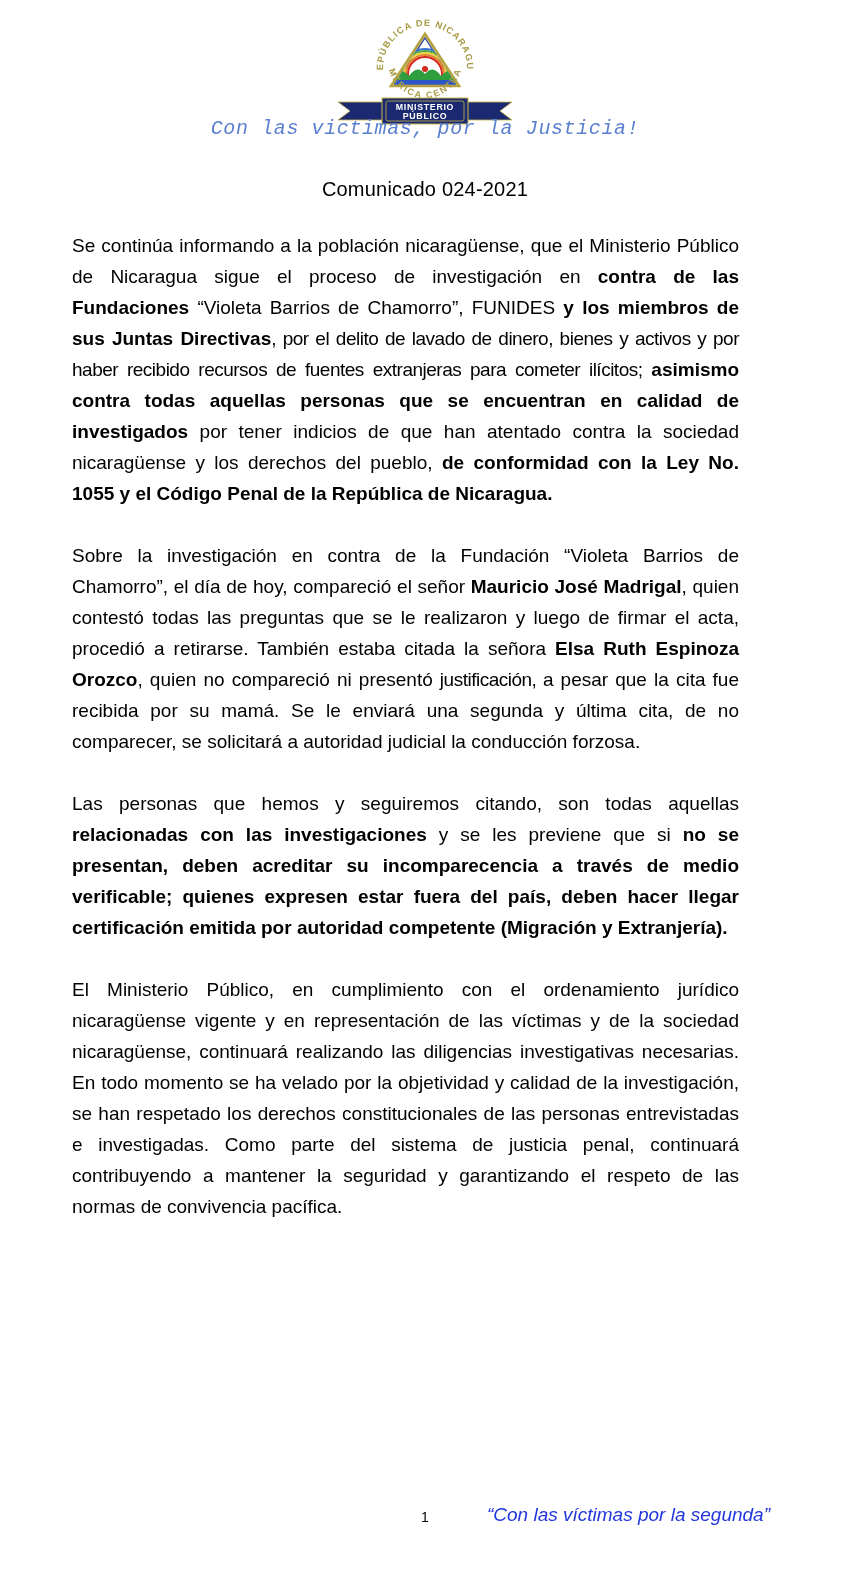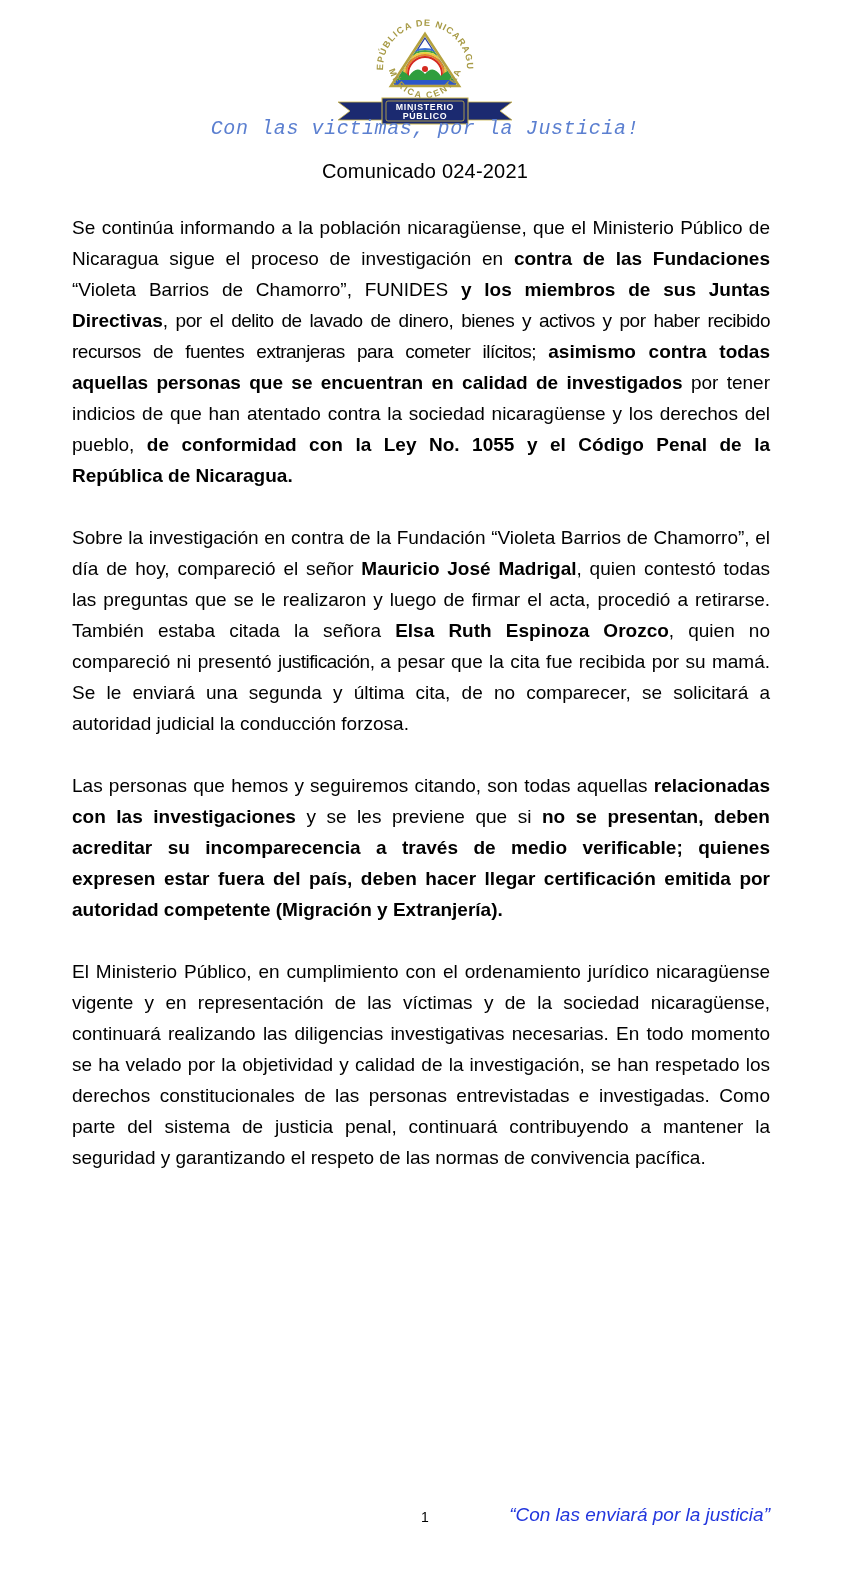--- a/index.html
+++ b/index.html
@@ -19,24 +19,24 @@
   .ribbon-t{font-size:8.8px;font-weight:bold;letter-spacing:0.7px;fill:#ffffff;text-anchor:middle;font-family:"Liberation Sans",sans-serif;}
   .motto-script{
     position:relative;margin-top:-13px;
     font-family:Liberation Mono, monospace;font-style:italic;
     color:var(--script-blue,#5b7fd0);
     font-size:20px;letter-spacing:0.6px;text-align:center;
   }
   
   .title{
     text-align:center;font-size:20px;font-weight:400;
-    margin:20px 0 0 0;letter-spacing:0.2px;
+    margin:38px 0 0 0;letter-spacing:0.2px;
   }
   
-  .doc-body{padding:29px 80px 0 72px;}
+  .doc-body{padding:29px 111px 0 72px;}
   .para{
     font-size:19px;line-height:31px;
     text-align:justify;margin:0 0 31px 0;
   }
   .b{font-weight:bold;}
   .n{letter-spacing:-0.5px;}
   
   .footer{position:absolute;left:0;right:0;top:1502px;height:40px;}
   .page-num{position:absolute;left:50%;transform:translateX(-50%);top:7px;font-size:14px;}
   .motto-footer{
@@ -99,16 +99,16 @@
 
   <div class="doc-body">
       <p class="para"><span class="">Se continúa informando a la población nicaragüense, que el Ministerio Público de Nicaragua sigue el proceso de investigación en </span><span class="b ">contra de las Fundaciones</span><span class=""> “Violeta Barrios de Chamorro”, FUNIDES </span><span class="b ">y los miembros de sus Juntas Directivas</span><span class="n">, por el delito de lavado de dinero, bienes y activos y por haber recibido recursos de fuentes extranjeras para cometer ilícitos; </span><span class="b ">asimismo contra todas aquellas personas que se encuentran en calidad de investigados</span><span class=""> por tener indicios de que han atentado contra la sociedad nicaragüense y los derechos del pueblo, </span><span class="b ">de conformidad con la Ley No. 1055 y el Código Penal de la República de Nicaragua.</span></p>
       <p class="para"><span class="">Sobre la investigación en contra de la Fundación “Violeta Barrios de Chamorro”, el día de hoy, compareció el señor </span><span class="b ">Mauricio José Madrigal</span><span class="">, quien contestó todas las preguntas que se le realizaron y luego de firmar el acta, procedió a retirarse. También estaba citada la señora </span><span class="b ">Elsa Ruth Espinoza Orozco</span><span class="">, quien no compareció ni presentó </span><span class="n">justificación, </span><span class="">a pesar que la cita fue recibida por su mamá. Se le enviará una segunda y última cita, de no comparecer, se solicitará a autoridad judicial la conducción forzosa.</span></p>
       <p class="para"><span class="">Las personas que hemos y seguiremos citando, son todas aquellas </span><span class="b ">relacionadas con las investigaciones</span><span class=""> y se les previene que si </span><span class="b ">no se presentan, deben acreditar su incomparecencia a través de medio verificable; quienes expresen estar fuera del país, deben hacer llegar certificación emitida por autoridad competente (Migración y Extranjería).</span></p>
       <p class="para"><span class="">El Ministerio Público, en cumplimiento con el ordenamiento jurídico nicaragüense vigente y en representación de las víctimas y de la sociedad nicaragüense, continuará realizando las diligencias investigativas necesarias. En todo momento se ha velado por la objetividad y calidad de la investigación, se han respetado los derechos constitucionales de las personas entrevistadas e investigadas. Como parte del sistema de justicia penal, continuará contribuyendo a mantener la seguridad y garantizando el respeto de las normas de convivencia pacífica.</span></p>
     </div>
 
   <div class="footer">
     <span class="page-num">1</span>
-    <span class="motto-footer">“Con las enviará por la justicia”</span>
+    <span class="motto-footer">“Con las víctimas por la segunda”</span>
   </div>
 
 </div>
 
 </body></html>

